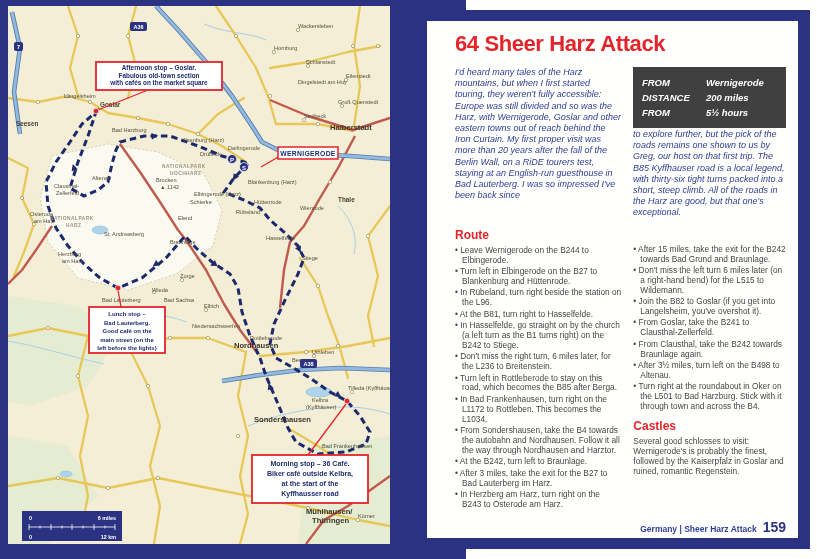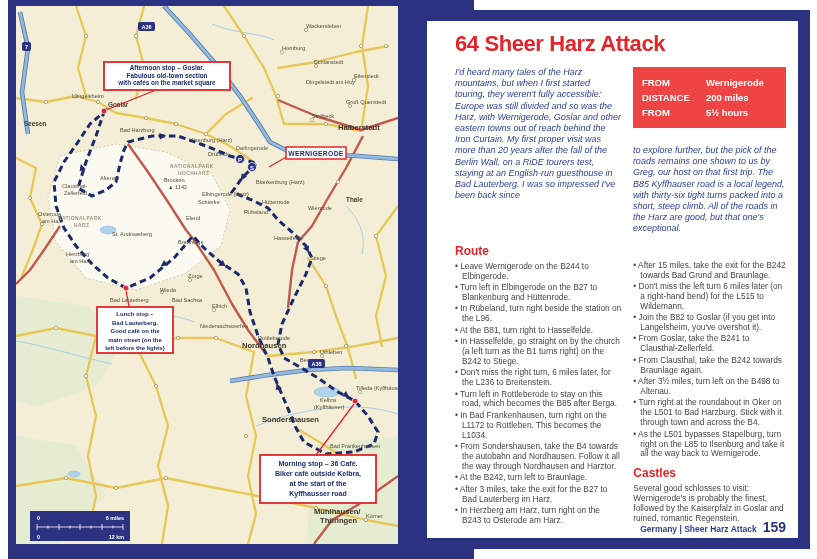--- a/index.html
+++ b/index.html
@@ -1,20 +1,20 @@
 <!DOCTYPE html>
 <html><head>
 <meta charset="utf-8">
 <style>
   html,body{margin:0;padding:0;}
   body{width:817px;height:559px;background:#ffffff;font-family:"Liberation Sans",sans-serif;position:relative;overflow:hidden;}
   .spread{position:absolute;inset:0;}
 
   
-  .map-frame{position:absolute;left:8px;top:0;width:466px;height:559px;background:#2b3282;}
+  .map-frame{position:absolute;left:0;top:0;width:466px;height:559px;background:#2b3282;}
   .map-svg{position:absolute;left:8px;top:6px;width:382px;height:538px;display:block;background:#f4eed6;}
 
   svg text{font-family:"Liberation Sans",sans-serif;}
   .mt{font-size:5.6px;fill:#55503e;}
   .mm{font-size:6.4px;font-weight:bold;fill:#474334;}
   .mb{font-size:7.6px;font-weight:bold;fill:#3b3528;}
   .mp{font-size:4.8px;font-weight:bold;fill:#9a9480;letter-spacing:0.5px;}
   .callout-text{font-size:6.4px;font-weight:bold;fill:#1d2d6e;text-anchor:middle;}
   .callout-text-sm{font-size:6.0px;font-weight:bold;fill:#1d2d6e;text-anchor:middle;}
   .callout-text-lg{font-size:7.0px;font-weight:bold;fill:#1d2d6e;text-anchor:middle;}
@@ -25,21 +25,21 @@
   .marker-letter{font-size:6px;font-weight:bold;fill:#ffffff;text-anchor:middle;}
 
   
   .right-frame{position:absolute;left:427px;top:10px;width:383px;height:539px;background:#2b3282;}
   .rp-content{position:absolute;left:0;top:11px;right:12px;bottom:11px;background:#fffffd;padding:10px 12px 6px 28px;box-sizing:border-box;}
   .rp-title{color:#e3252b;font-size:22px;font-weight:bold;letter-spacing:-0.4px;margin:0 0 10px 0;}
   .intro-row{display:flex;gap:11px;}
   .intro-col-a{width:170px;}
   .intro-col-b{width:156px;display:flex;flex-direction:column;}
   .intro-text{font-style:italic;color:#2e3d96;font-size:9px;line-height:11.2px;margin:0;}
-  .info-box{background:#ef4444;color:#ffffff;padding:8px 9px;margin-bottom:17px;}
+  .info-box{background:#404040;color:#ffffff;padding:8px 9px;margin-bottom:1px;font-style:italic;}
   .info-row{display:flex;font-size:9.5px;font-weight:bold;line-height:15px;}
   .info-label{flex:0 0 64px;}
   .route-row{display:flex;gap:12px;margin-top:9px;justify-content:flex-end;}
   .route-col1{width:170px;}
   .route-col2{width:156px;padding-top:17px;}
   .sec-heading{color:#e3252b;font-size:12px;font-weight:bold;margin:0 0 4px 0;}
   ul.steps{list-style:none;margin:0;padding:0;}
   ul.steps li{font-size:8.3px;line-height:9.9px;color:#454545;padding-left:7px;text-indent:-7px;margin-bottom:1.5px;}
   ul.steps li::before{content:"• ";}
   .castles-wrap{margin-top:7px;}
@@ -363,21 +363,20 @@
         </div>
         <div class="route-col2">
           <ul class="steps">
               <li>After 15 miles, take the exit for the B242 towards Bad Grund and Braunlage.</li>
               <li>Don't miss the left turn 6 miles later (on a right-hand bend) for the L515 to Wildemann.</li>
               <li>Join the B82 to Goslar (if you get into Langelsheim, you've overshot it).</li>
               <li>From Goslar, take the B241 to Clausthal-Zellerfeld.</li>
               <li>From Clausthal, take the B242 towards Braunlage again.</li>
               <li>After 3½ miles, turn left on the B498 to Altenau.</li>
               <li>Turn right at the roundabout in Oker on the L501 to Bad Harzburg. Stick with it through town and across the B4.</li>
-              <li>As the L501 bypasses Stapelburg, turn right on the L85 to Ilsenburg and take it all the way back to Wernigerode.</li>
             </ul>
           <div class="castles-wrap">
             <h2 class="sec-heading">Castles</h2>
             <p class="castles-text">Several good schlosses to visit: Wernigerode's is probably the finest, followed by the Kaiserpfalz in Goslar and ruined, romantic Regenstein.</p>
           </div>
         </div>
       </div>
 
       <div class="rp-footer">
         <span class="breadcrumb">Germany | Sheer Harz Attack</span>

